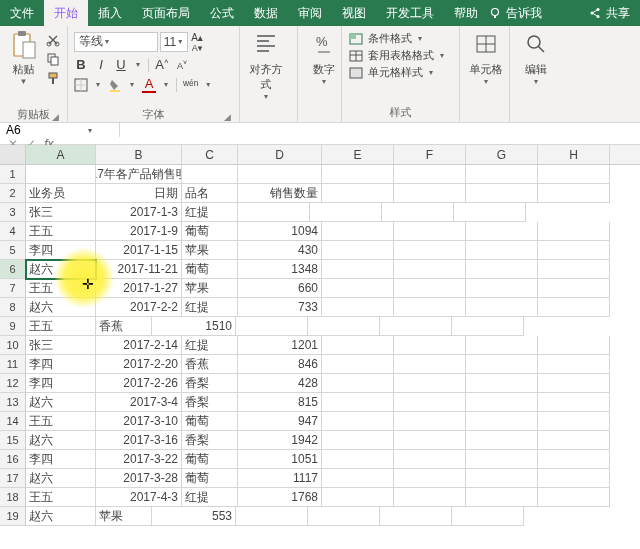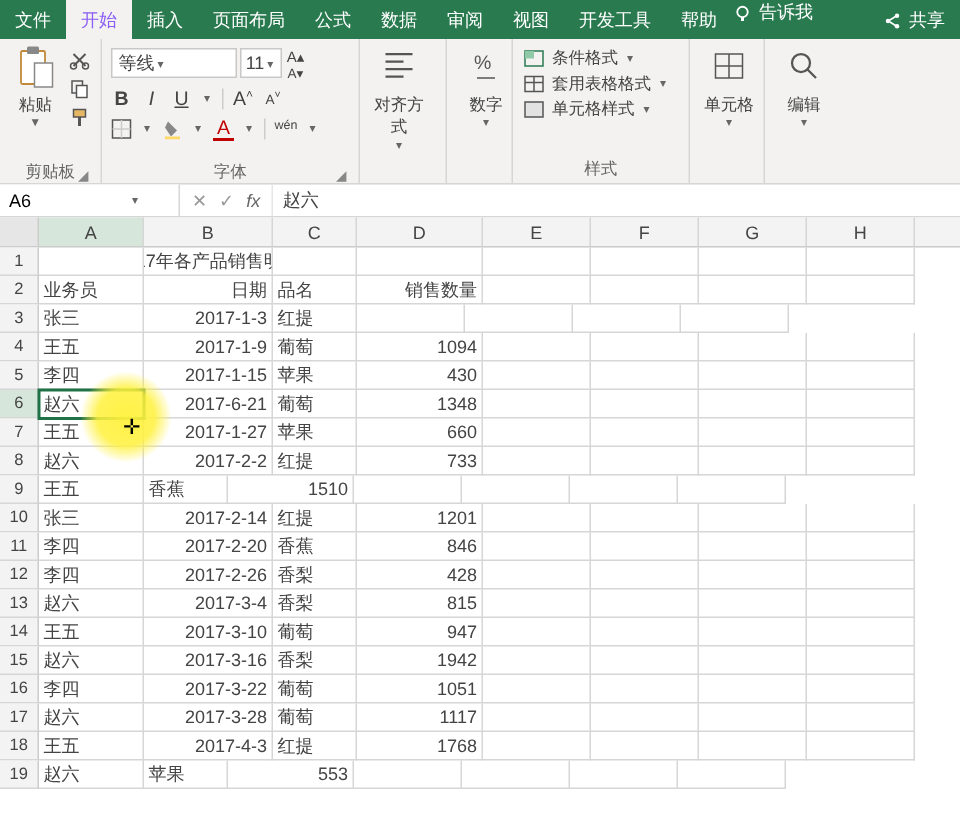--- a/index.html
+++ b/index.html
@@ -1,19 +1,19 @@
 <!DOCTYPE html>
 <html><head>
 <meta charset="utf-8">
 <style>
 * { box-sizing: border-box; margin: 0; padding: 0; font-family: "Microsoft YaHei", "SimSun", sans-serif; }
 body { background: #fff; width: 640px; height: 549px; overflow: hidden; font-size: 12px; color: #444; }
 
 
-.tabs { display: flex; align-items: flex-start; background: #2a7a50; height: 26px; color: #fff; }
+.tabs { display: flex; align-items: center; background: #2a7a50; height: 26px; color: #fff; }
 .tab { padding: 5px 10px; font-size: 12px; cursor: pointer; }
 .tab.active { background: #f3f2f1; color: #8b5cf6; }
 .tabs .spacer { flex: 1; }
 .tell { display: flex; align-items: center; gap: 4px; padding-right: 8px; }
 .share { display: flex; align-items: center; gap: 4px; padding: 5px 10px; }
 
 
 .ribbon { display: flex; background: #f3f2f1; border-bottom: 1px solid #d6d6d6; height: 97px; }
 .group { border-right: 1px solid #d6d6d6; padding: 4px 6px 0 6px; display: flex; flex-direction: column; justify-content: space-between; }
 .group-label { text-align: center; font-size: 11px; color: #666; padding: 3px 0 2px 0; }
@@ -27,21 +27,21 @@
 .font-top .fname { width: 84px; text-align: center; }
 .font-top .fsize { width: 28px; justify-content: center; }
 .drop { font-size: 8px; color: #666; padding: 0 2px; }
 .font-mid, .font-bot { display: flex; gap: 6px; align-items: center; padding-top: 4px; }
 .fbtn { font-size: 13px; cursor: pointer; min-width: 14px; text-align: center; color: #444;}
 .cond-row { display: flex; align-items: center; gap: 4px; padding: 1px 0; cursor: pointer; font-size: 11px; }
 .cond-row .ic { width: 16px; height: 14px; display:flex; align-items:center; justify-content:center;}
 .launcher { font-size: 9px; color: #888; text-align: right; margin-top: -12px; padding-right: 2px;}
 
 
-.formula-bar { display: flex; align-items: stretch; border-bottom: 1px solid #d6d6d6; height: 22px; }
+.formula-bar { display: flex; align-items: stretch; border-bottom: 1px solid #d6d6d6; height: 22px; flex-direction: column; }
 .namebox { border-right: 1px solid #d6d6d6; width: 120px; display: flex; align-items: center; padding: 0 6px; background:#fff;}
 .namebox input { border: none; width: 80px; font-size: 12px; outline:none; }
 .fx { display:flex; align-items:center; gap:8px; padding: 0 8px; color:#999; }
 .fx .f { font-style: italic; color:#666; }
 .fval { flex:1; display:flex; align-items:center; padding: 0 6px; border-left:1px solid #e6e6e6;}
 
 
 .grid { position: relative; }
 .colhdr { display:flex; border-bottom:1px solid #ccc; height:20px; background:#f3f3f3;}
 .corner { width: 26px; border-right:1px solid #ccc; background:#e6e6e6;}
@@ -355,21 +355,21 @@
         <div class="cell wC">苹果</div>
         <div class="cell wD num">430</div>
         <div class="cell wE"></div>
         <div class="cell wF"></div>
         <div class="cell wG"></div>
         <div class="cell wH"></div>
       </div>
       <div class="row">
         <div class="rh sel">6</div>
         <div class="cell wA active">赵六</div>
-        <div class="cell wB num">2017-6-21</div>
+        <div class="cell wB num">2017-11-21</div>
         <div class="cell wC">葡萄</div>
         <div class="cell wD num">1348</div>
         <div class="cell wE"></div>
         <div class="cell wF"></div>
         <div class="cell wG"></div>
         <div class="cell wH"></div>
       </div>
       <div class="row">
         <div class="rh">7</div>
         <div class="cell wA">王五</div>

